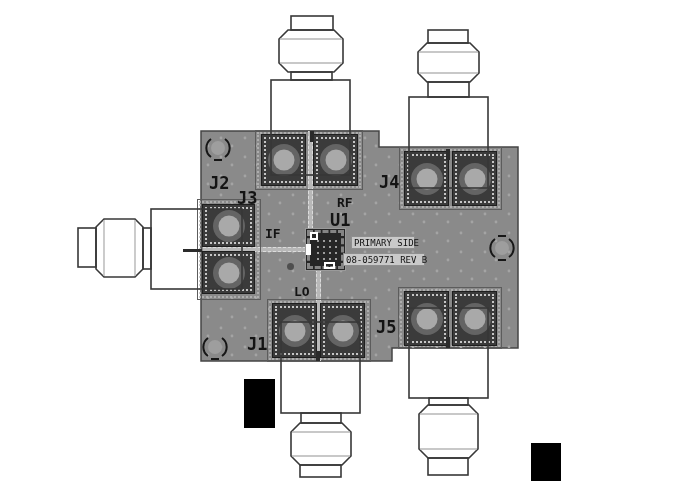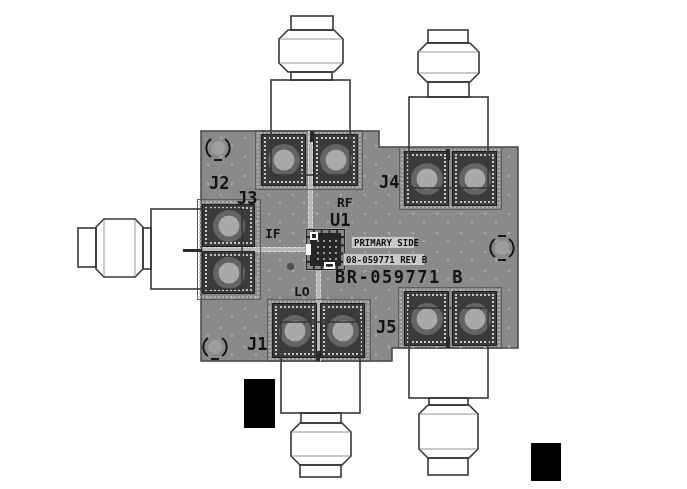--- a/index.html
+++ b/index.html
@@ -35,21 +35,21 @@
   .chip .mark-left { position:absolute; left:0px; top:15px; width:5px; height:11px;
           background:#ffffff; }
   .chip .mark-bot { position:absolute; left:18px; bottom:1px; width:11px; height:7px;
           border:2px solid #ffffff; box-sizing:border-box; }
 
   
   .silk { position:absolute; color:#141414; font-weight:bold; white-space:nowrap; }
   .fs17 { font-size:17px; line-height:1; }
   .fs15 { font-size:17px; line-height:1; }
   .fs13 { font-size:13px; line-height:1; }
-  .tagbox { position:absolute; background:#c9c9c9; color:#111; font-size:9px; font-weight:bold;
+  .tagbox { position:absolute; background:#c9c9c9; color:#111; font-size:9px; font-weight:normal;
             line-height:13px; text-align:center; border:1px solid #8f8f8f; box-sizing:border-box;
             white-space:nowrap; padding:0 2px; }
 
   .pinmark { position:absolute; background:#2b2b2b; }
   .darkdot { position:absolute; width:7px; height:7px; border-radius:50%; background:#4f4f4f; }
   .blackrect { position:absolute; background:#000000; }
   svg.layer { position:absolute; left:0; top:0; pointer-events:none; }
 </style>
 </head>
 <body>
@@ -179,21 +179,20 @@
 
   <div class="silk fs17" style="left:237px; top:152px;margin-top:38px;">J3</div>
   <div class="silk fs17" style="left:209px; top:175px;">J2</div>
   <div class="silk fs17" style="left:379px; top:174px;">J4</div>
   <div class="silk fs17" style="left:247px; top:336px;">J1</div>
   <div class="silk fs17" style="left:376px; top:319px;">J5</div>
   <div class="silk fs13" style="left:317px; top:196px;margin-left:20px;">RF</div>
   <div class="silk fs13" style="left:265px; top:227px;">IF</div>
   <div class="silk fs13" style="left:294px; top:285px;text-align:center;">LO</div>
   <div class="silk fs15" style="left:330px; top:212px;">U1</div>
-  <div class="silk fs15" style="left:335px; top:269px; letter-spacing:1.5px;">BR-059771 B</div>
 
   <div class="tagbox" style="left:351px; top:236px; width:64px; height:13px;">PRIMARY SIDE</div>
   <div class="tagbox" style="left:343px; top:253px; width:82px; height:13px;">08-059771 REV B</div>
 
   <svg class="layer" width="687" height="489">
     <g stroke="#383838" stroke-width="1.6" fill="none">
 
       <g>
         <rect x="271" y="80" width="79" height="95"></rect>
         <rect x="291" y="72" width="41" height="8"></rect>

